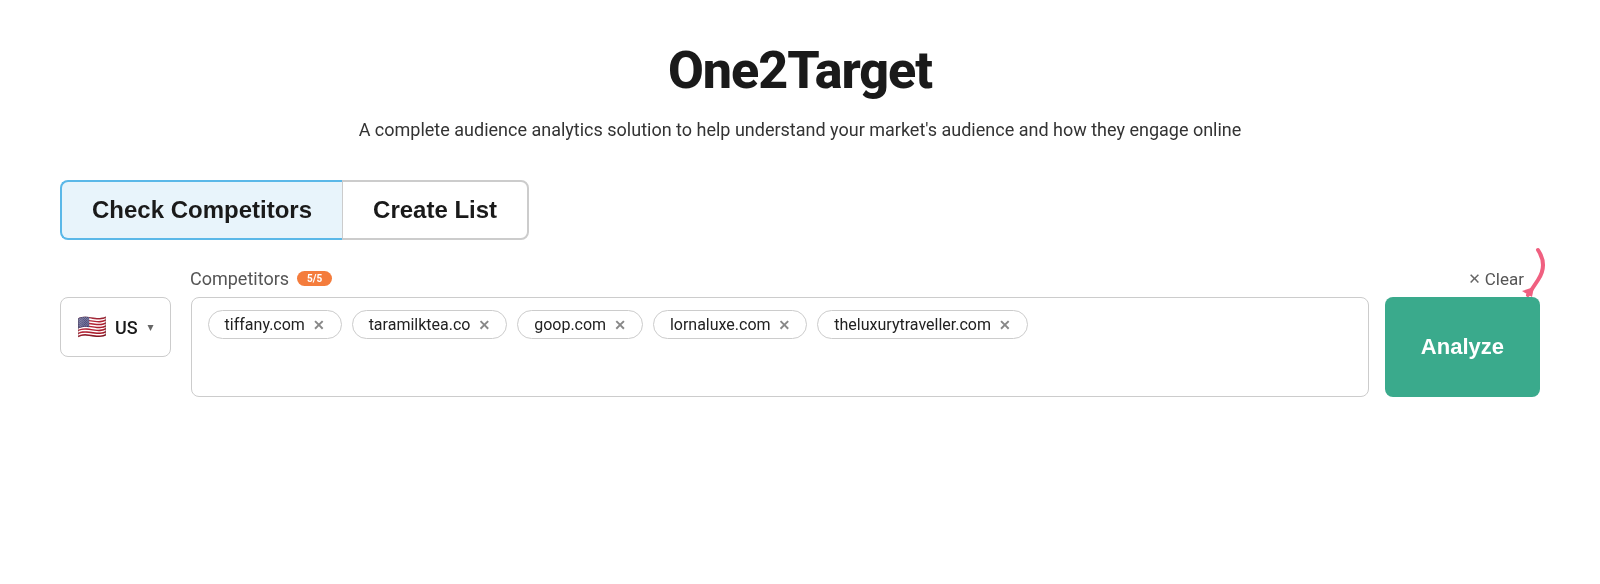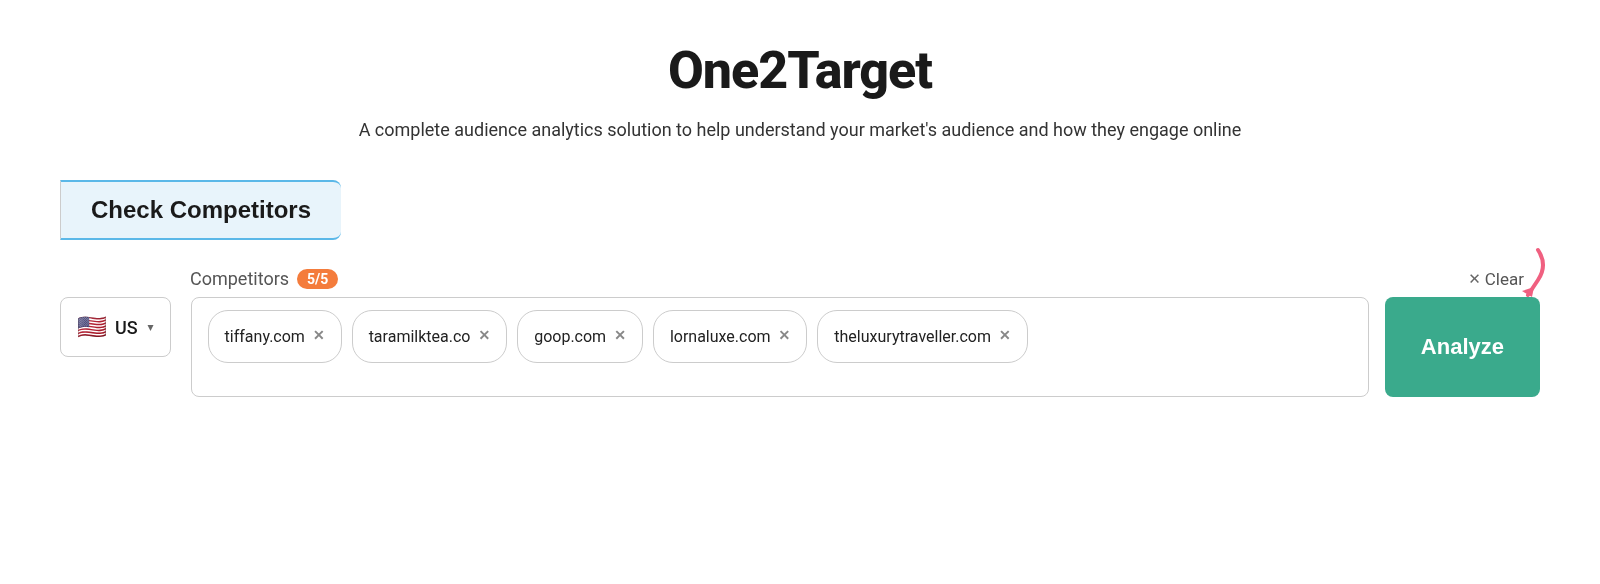--- a/index.html
+++ b/index.html
@@ -70,21 +70,21 @@
       align-items: center;
       gap: 8px;
       flex: 1;
     }
 
     .badge {
       background: #f47c3c;
       color: #fff;
       border-radius: 20px;
       padding: 2px 10px;
-      font-size: 14px;
+      font-size: 10px;
       font-weight: 700;
     }
 
     .label-clear {
       font-size: 17px;
       color: #555;
       display: flex;
       align-items: center;
       gap: 4px;
       cursor: pointer;
@@ -143,24 +143,25 @@
       display: flex;
       flex-wrap: wrap;
       gap: 10px;
       min-height: 100px;
       align-content: flex-start;
       background: #fff;
     }
 
     .tag {
       display: flex;
+      align-items: center;
       gap: 8px;
       border: 1.5px solid #ccc;
       border-radius: 20px;
-      padding: 16px 16px;
+      padding: 4px 16px;
       font-size: 16px;
       color: #222;
       background: #fff;
       white-space: nowrap;
     }
 
     .tag-x {
       cursor: pointer;
       color: #888;
       font-size: 14px;
@@ -220,20 +221,21 @@
     }
   </style>
 </head>
 <body>
 
 <h1 class="page-title">One2Target</h1>
 <p class="page-subtitle">A complete audience analytics solution to help understand your market's audience and how they engage online</p>
 
 <div class="tabs-container">
   <button class="tab">Check Competitors</button>
+  <button class="tab">Create List</button>
 </div>
 
 <div class="full-row">
   <div style="width:130px; flex-shrink:0;"></div>
   <div class="right-side">
     <div class="top-labels">
       <div class="label-competitors">
         <span>Competitors</span>
         <span class="badge">5/5</span>
       </div>

